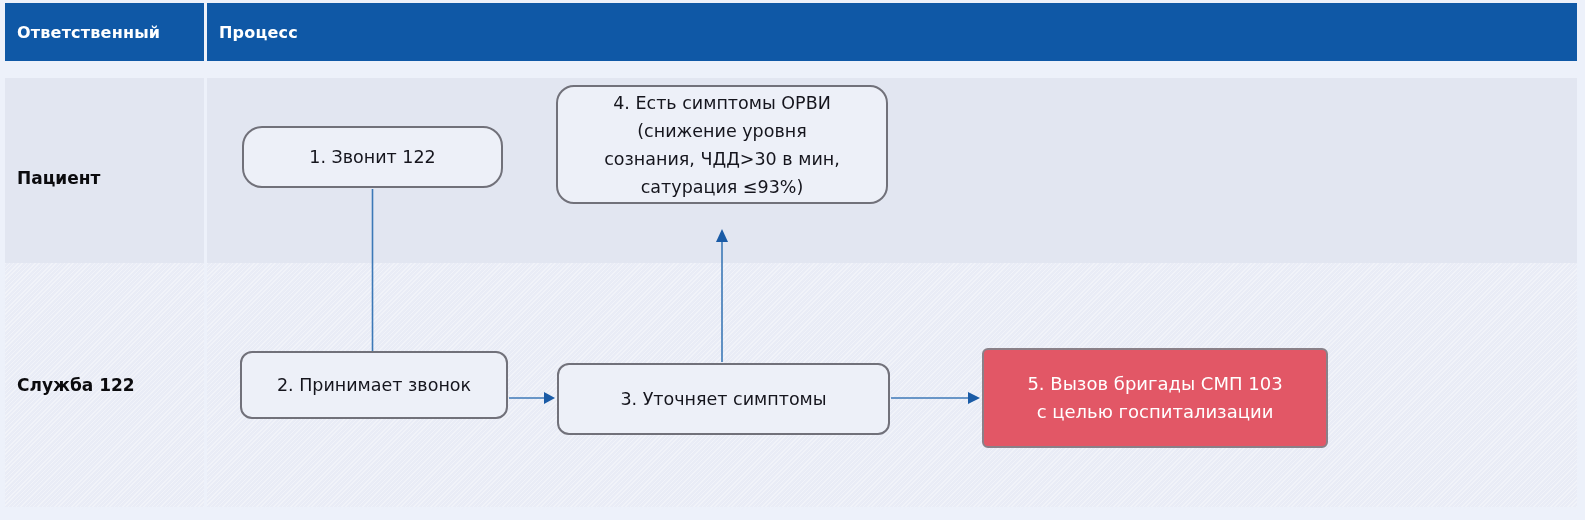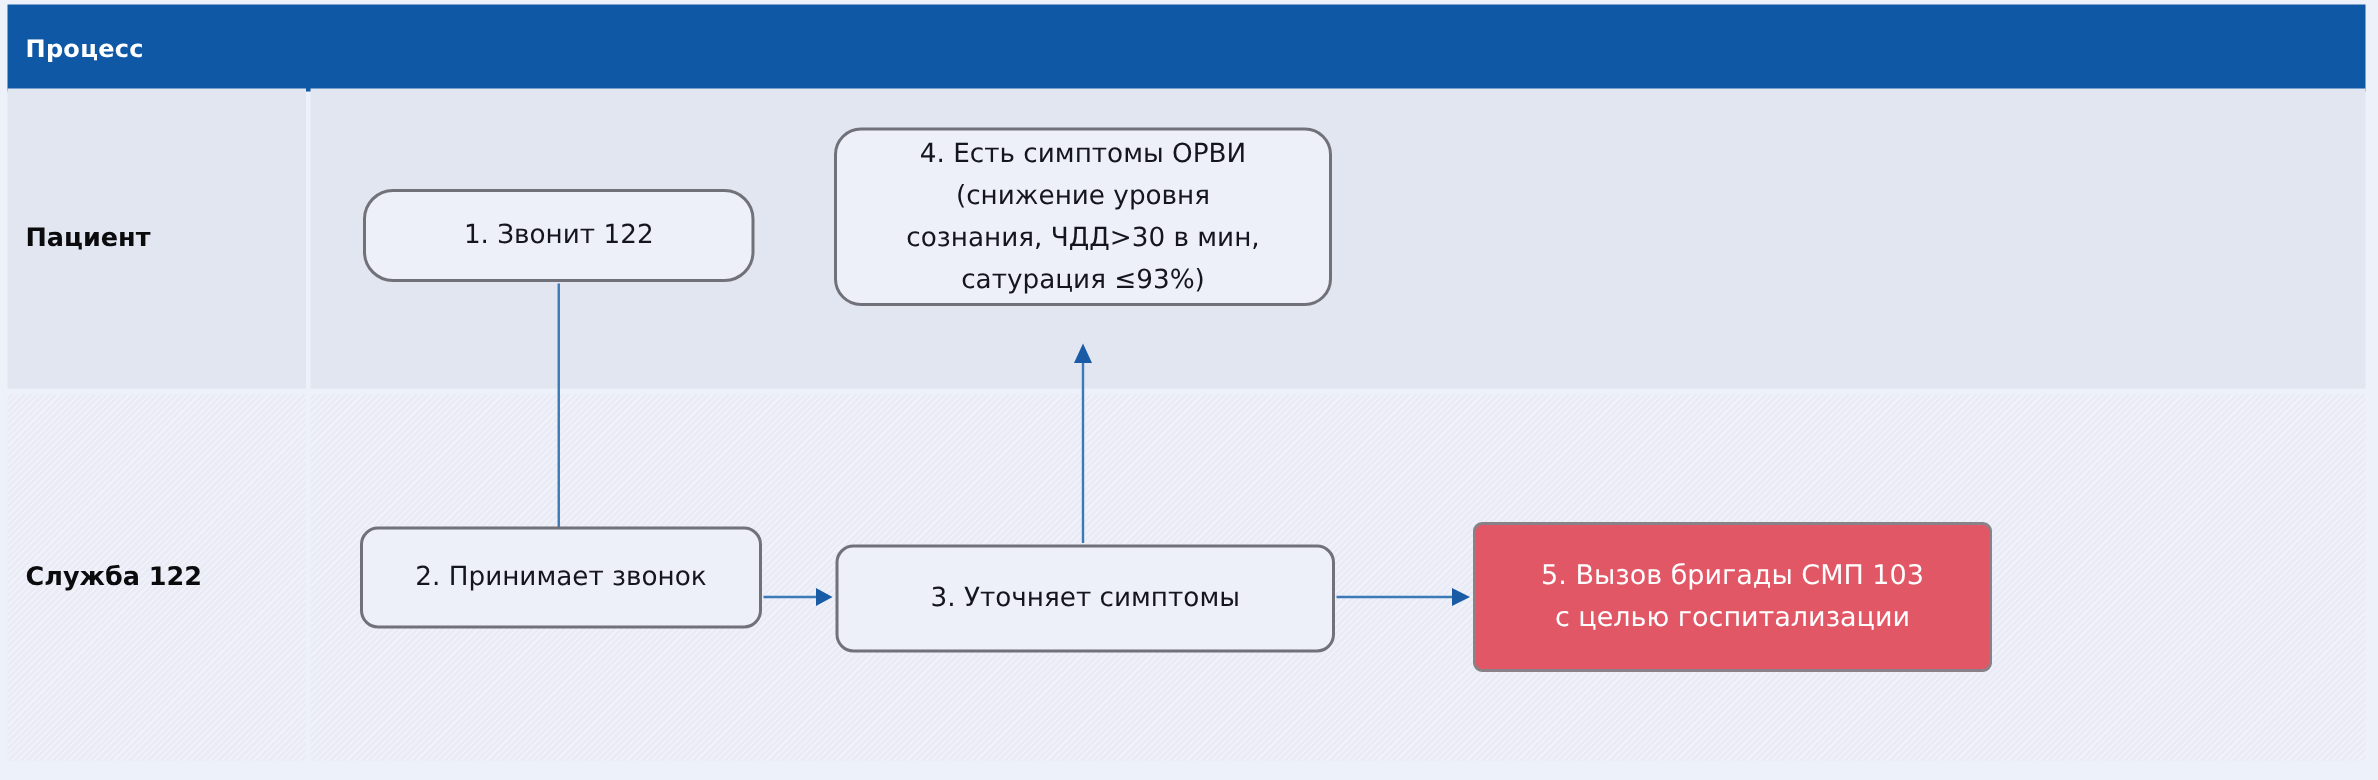--- a/index.html
+++ b/index.html
@@ -21,21 +21,21 @@
   .label-col{width:199px;flex:0 0 199px;display:flex;align-items:center;}
   .proc-col{flex:1 1 auto;display:flex;align-items:center;}
   .header-row{top:3px;height:58px;}
   .header-row .label-col,.header-row .proc-col{
     background:#0f58a6;
   }
   .header-text{
     color:#ffffff;font-size:16px;font-weight:bold;
     padding-left:12px;letter-spacing:.2px;
   }
-  .lane1-row{top:59px;height:200px;}
+  .lane1-row{top:78px;height:200px;}
   .lane1-row .label-col,.lane1-row .proc-col{background:#e2e6f1;}
   .lane2-row{top:263px;height:244px;}
   .lane2-row .label-col,.lane2-row .proc-col{
     background-color:#e9ecf6;
     background-image:repeating-linear-gradient(135deg,
       rgba(255,255,255,.38) 0 1px, rgba(255,255,255,0) 1px 3px);
   }
   .lane-label{
     color:#0b0b0e;font-size:17px;font-weight:bold;
     padding-left:12px;
@@ -68,20 +68,23 @@
   }
   .arrow-line{stroke:#3c79b7;stroke-width:1.6;fill:none;}
   .arrow-head{fill:#1a5ba6;stroke:none;}
 </style>
 </head>
 <body>
 
 <div class="canvas">
 
   <div class="row header-row">
+    <div class="label-col">
+      <span class="header-text">Ответственный</span>
+    </div>
     <div class="proc-col">
       <span class="header-text">Процесс</span>
     </div>
   </div>
 
   <div class="row lane1-row">
     <div class="label-col">
       <span class="lane-label">Пациент</span>
     </div>
     <div class="proc-col"></div>

